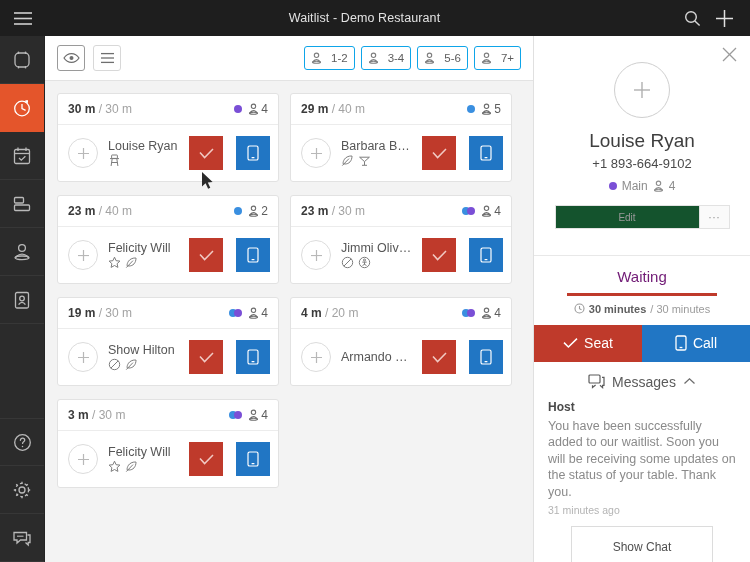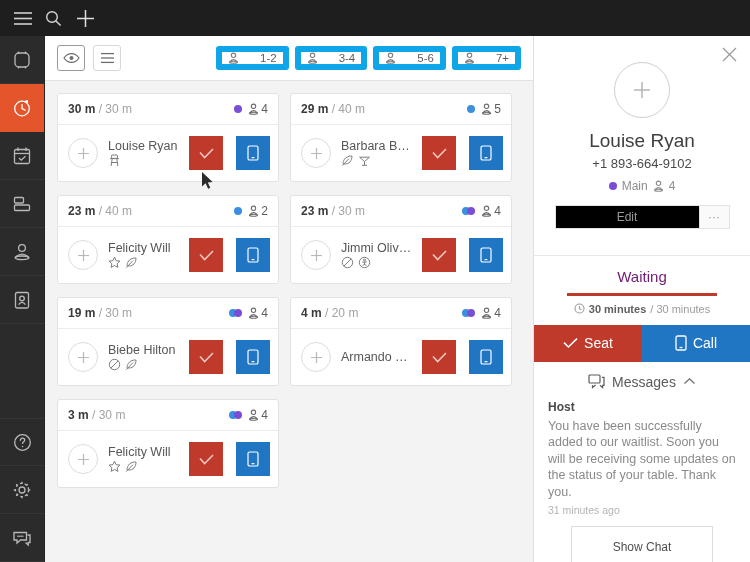--- a/index.html
+++ b/index.html
@@ -48,22 +48,22 @@
   }
   .tb-btn {
     width: 28px; height: 26px; border: 1px solid #d8d8d8; border-radius: 3px;
     background: #fff; display: flex; align-items: center; justify-content: center;
     color: #6e6e6e;
   }
   .tb-btn.sel { border-color: #9a9a9a; }
   .tb-grow { flex: 1 1 auto; }
   .filters { display: flex; gap: 6px; }
   .chip {
-    border: 6px solid #0ea5e9; border-radius: 3px; background: #fff;
-    height: 24px; padding: 4px 6px; display: flex; align-items: center; gap: 21px;
+    border: 1px solid #0ea5e9; border-radius: 3px; background: #fff;
+    height: 24px; padding: 4px 6px; display: flex; align-items: center; gap: 9px;
     font-size: 11.5px; color: #5d5d5d;
   }
 
   
   .grid {
     flex: 1 1 auto; overflow: hidden; padding: 12px;
     display: flex; flex-wrap: wrap; align-content: flex-start; gap: 13px 11px;
   }
   .card {
     width: 222px; background: #fff; border: 1px solid #e2e2e2; border-radius: 3px;
@@ -103,22 +103,22 @@
   .panel-top { padding: 26px 12px 12px; display: flex; flex-direction: column; align-items: center; }
   .avatar {
     width: 56px; height: 56px; border-radius: 50%; border: 1px solid #cfcfcf;
     display: flex; align-items: center; justify-content: center; color: #b0b0b0; margin-bottom: 12px;
   }
   .pname { font-size: 19px; color: #3f3f3f; }
   .pphone { font-size: 13px; color: #4a4a4a; margin-top: 4px; }
   .pmeta { margin-top: 8px; display: flex; align-items: center; gap: 5px; font-size: 12px; color: #8d8d8d; }
   .edit-row { margin-top: 12px; display: flex; width: 175px; }
   .edit-btn {
-    flex: 1 1 auto; height: 24px; border: 1px solid #e2e2e2; background: #000000;
-    display: flex; align-items: center; justify-content: center; font-size: 12px; color: #9a9a9a;
+    flex: 1 1 auto; height: 24px; border: 1px solid #e2e2e2; background: #14532d;
+    display: flex; align-items: center; justify-content: center; font-size: 10px; color: #9a9a9a;
   }
   .more-btn {
     width: 30px; height: 24px; border: 1px solid #e2e2e2; border-left: none; background: #fafafa;
     display: flex; align-items: center; justify-content: center; font-size: 12px; color: #9a9a9a;
   }
   .sep { height: 1px; background: #e8e8e8; margin-top: 14px; }
   .status { padding: 12px 20px 10px; display: flex; flex-direction: column; align-items: center; }
   .status-title { font-size: 15px; color: #701a75; }
   .progress { width: 150px; height: 3px; background: #bf3a2b; margin: 8px 0 7px; }
   .status-time { font-size: 11px; color: #9b9b9b; display: flex; align-items: center; gap: 4px; }
@@ -151,20 +151,21 @@
       <span class="ic">
         <svg width="20" height="15" viewBox="0 0 20 15">
             <g stroke="#cfcfcf" stroke-width="1.6">
               <line x1="1" y1="2" x2="19" y2="2"></line>
               <line x1="1" y1="7.5" x2="19" y2="7.5"></line>
               <line x1="1" y1="13" x2="19" y2="13"></line>
             </g>
           </svg>
       </span>
     </div>
+    <div class="tb-title">Waitlist - Demo Restaurant</div>
     <div class="tb-right">
       <span class="ic">
         <svg width="17" height="17" viewBox="0 0 17 17">
             <circle cx="7" cy="7" r="5.3" fill="none" stroke="#d6d6d6" stroke-width="1.4"></circle>
             <line x1="10.9" y1="10.9" x2="15.6" y2="15.6" stroke="#d6d6d6" stroke-width="1.4"></line>
           </svg>
       </span>
       <span class="ic">
         <svg width="19" height="19" viewBox="0 0 19 19">
             <g stroke="#e0e0e0" stroke-width="1.5">
@@ -585,21 +586,21 @@
             <div class="card-body">
               <div class="plus-circle">
                 <svg width="15" height="15" viewBox="0 0 15 15">
                   <g stroke="#b8b8b8" stroke-width="1.2">
                     <line x1="7.5" y1="2" x2="7.5" y2="13"></line>
                     <line x1="2" y1="7.5" x2="13" y2="7.5"></line>
                   </g>
                 </svg>
               </div>
               <div class="guest">
-                <div class="guest-name">Biebe Hilton</div>
+                <div class="guest-name">Show Hilton</div>
                 <div class="tags">
                   <span class="ic">
                     <svg width="13" height="13" viewBox="0 0 13 13" fill="none" stroke="#7d7d7d" stroke-width="1">
                       <circle cx="6.5" cy="6.5" r="5.2"></circle>
                       <line x1="2.8" y1="10.2" x2="10.2" y2="2.8"></line>
                     </svg>
                   </span>
                   <span class="ic">
                     <svg width="13" height="13" viewBox="0 0 13 13" fill="none" stroke="#7d7d7d" stroke-width="1">
                       <path d="M11 2c0 5-3 8-7 8-1 0-2-.3-2-.3S2 3.6 8.2 2.2C9.3 2 11 2 11 2z"></path>

